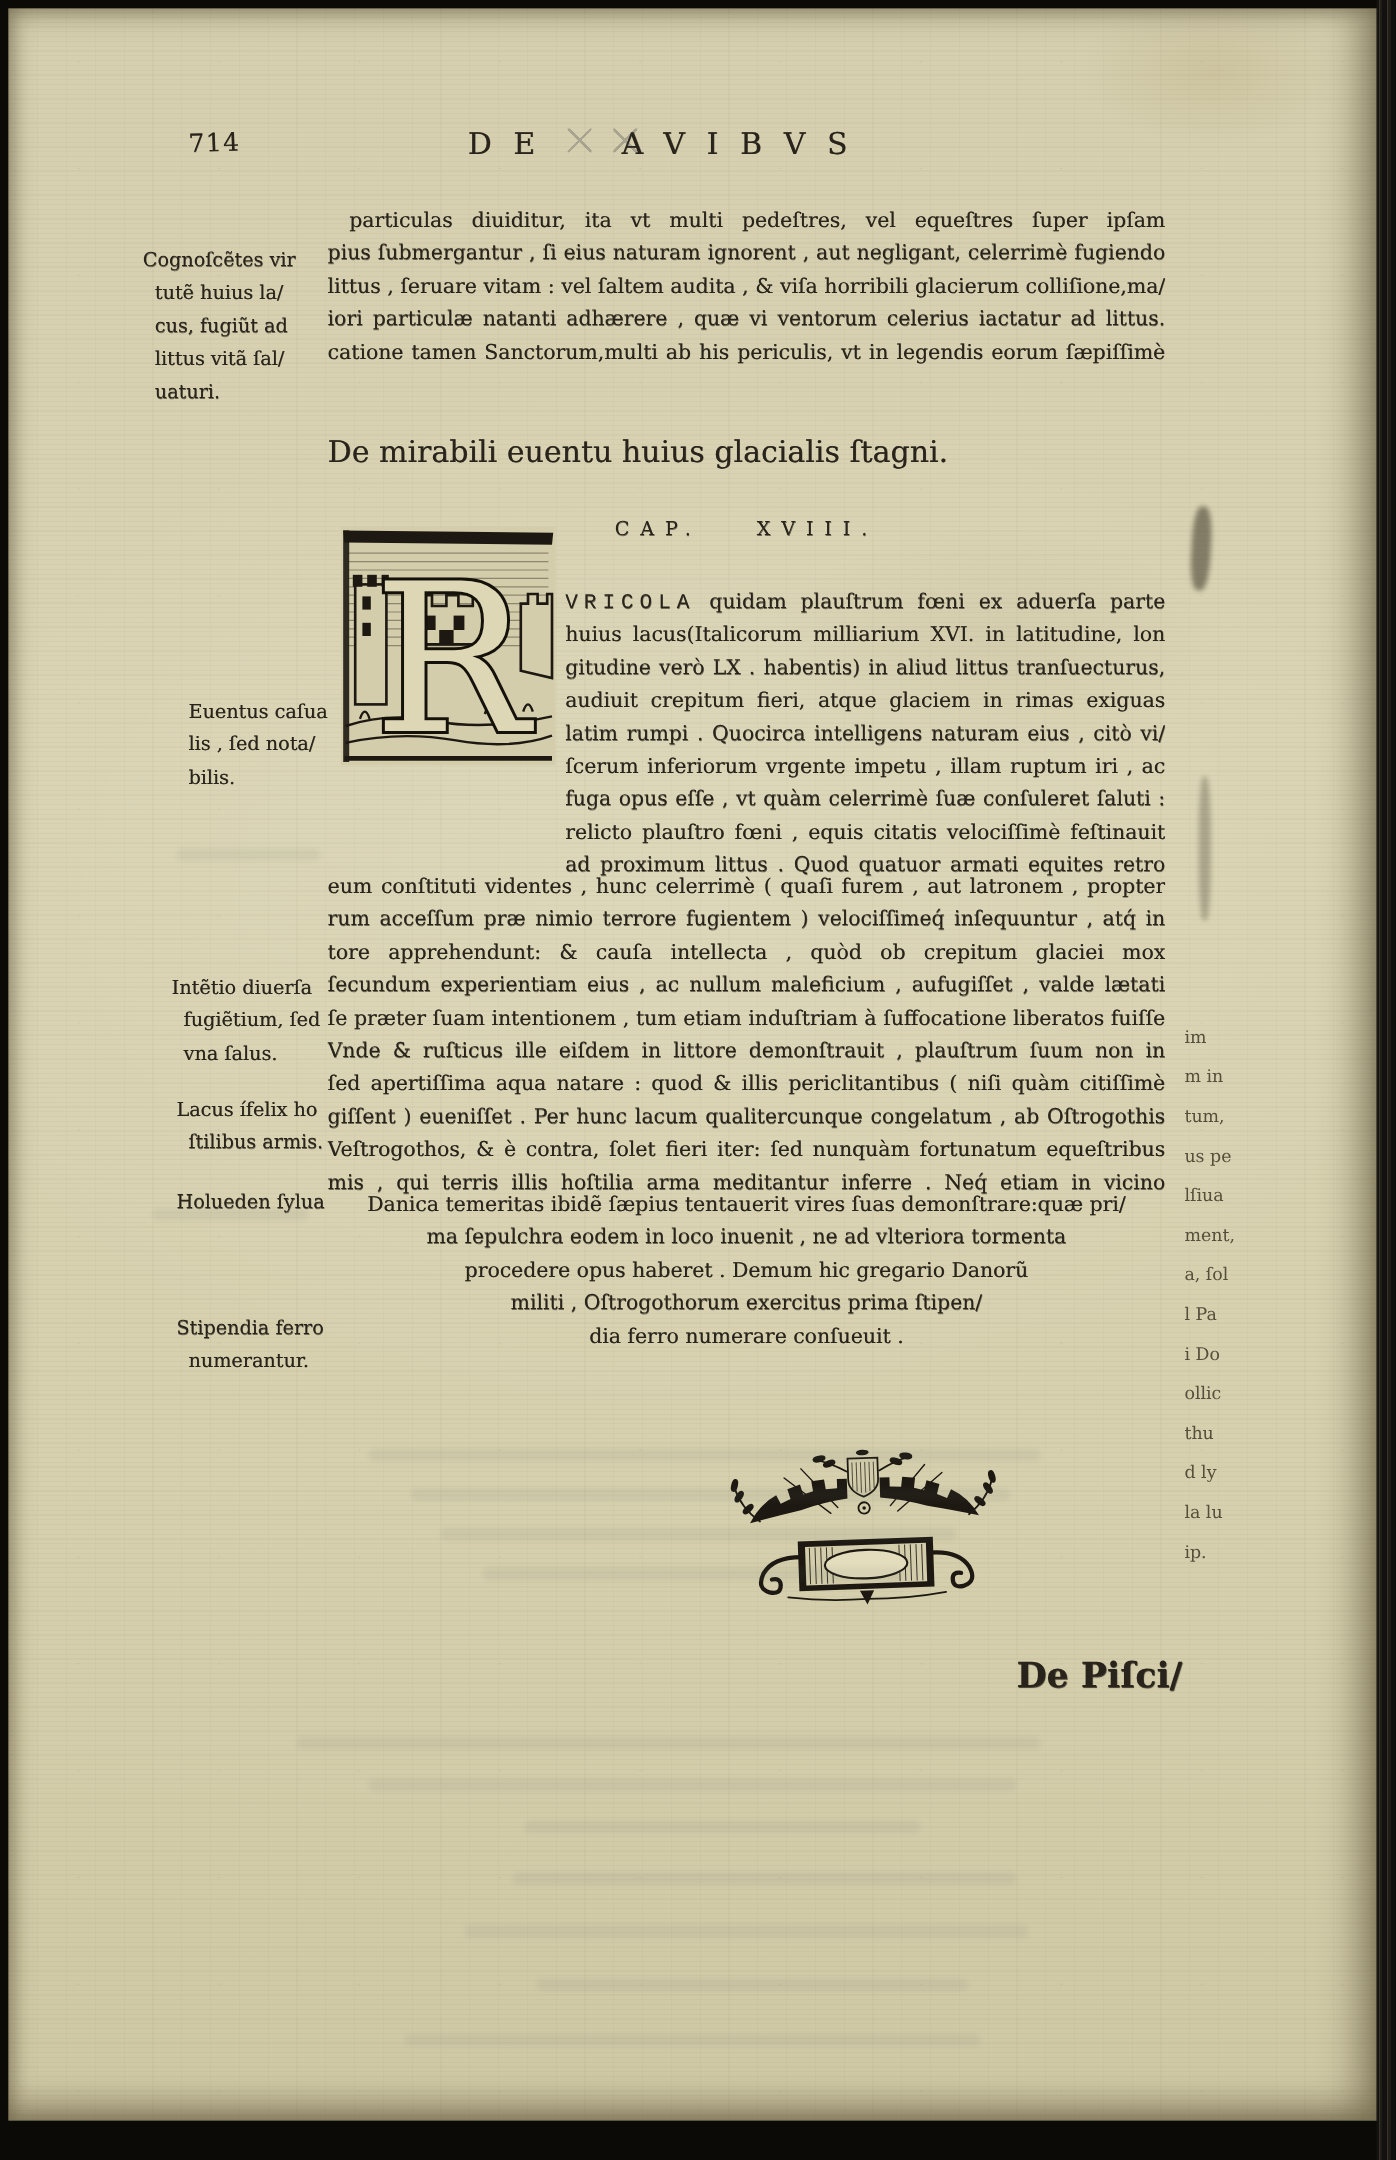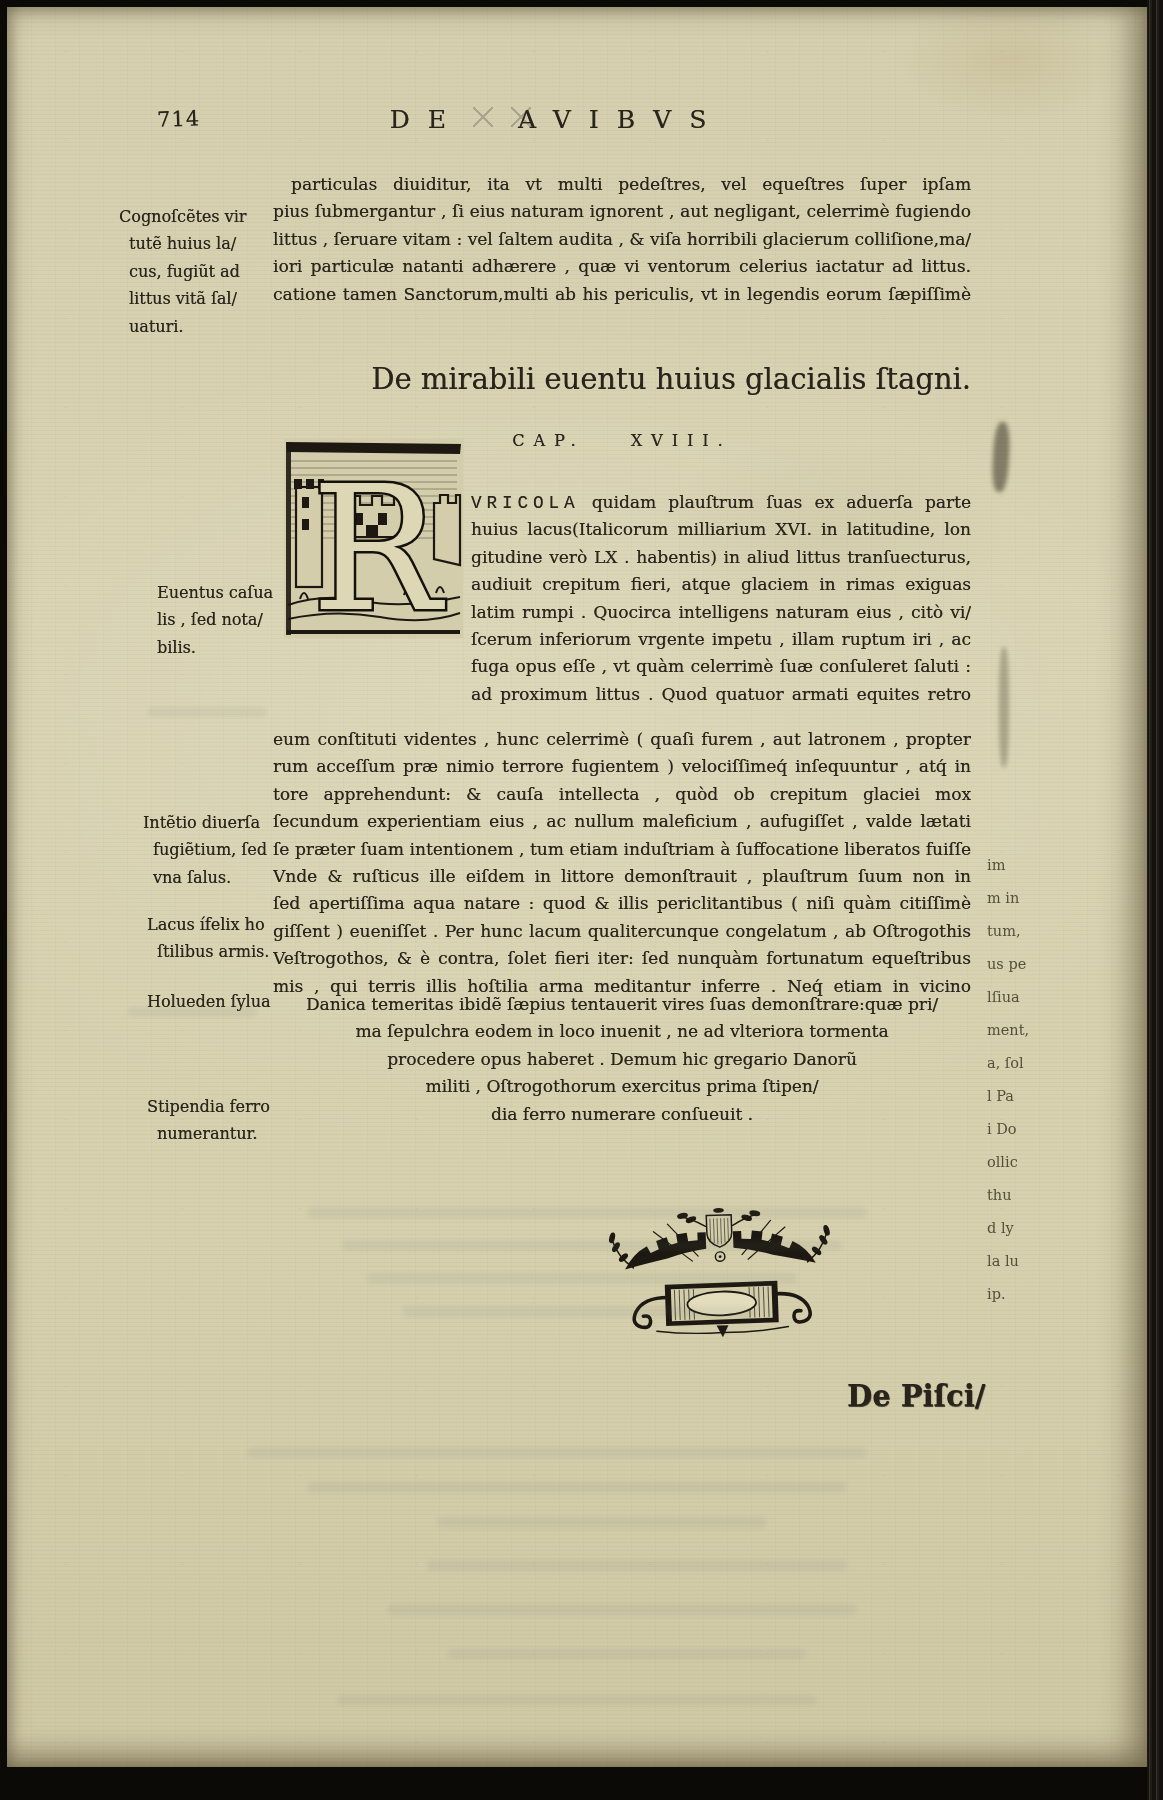--- a/index.html
+++ b/index.html
@@ -42,21 +42,21 @@
 
   .textblock{line-height:27.4px;font-size:17px;}
   .jline{height:27.4px;overflow:hidden;text-align:justify;text-align-last:justify;}
   .lastline{text-align-last:left;}
   .indent1{text-indent:18px;}
   .cline{height:27.4px;overflow:hidden;text-align:center;}
 
   .mnote{position:absolute;font-size:16px;line-height:27.4px;white-space:nowrap;}
   .mline.ind{padding-left:10px;}
 
-  .chap-heading{left:266px;top:355px;width:698px;text-align:right;font-size:29px;}
+  .chap-heading{left:266px;top:355px;width:698px;text-align:left;font-size:25px;}
   .capline{left:266px;top:424px;width:698px;text-align:center;font-size:16px;}
   .caps-sp{letter-spacing:9px;}
   .capgap{display:inline-block;width:46px;}
 
   .spacedcaps{letter-spacing:5px;font-size:17.5px;font-family:Liberation Mono, monospace;}
 
   .catchword{left:840px;top:1372px;font-size:29px;font-weight:bold;
              text-shadow:.5px .5px .7px rgba(30,25,17,.8);}
 
   .edgefrag{position:absolute;left:980px;width:62px;height:24px;overflow:hidden;
@@ -146,27 +146,28 @@
     </svg>
   </div>
 
   <div class="mnote ink" style="left:150px;top:572px;width:140px;">
     <div class="mline">Euentus caſua</div>
     <div class="mline">lis , ſed nota/</div>
     <div class="mline">bilis.</div>
   </div>
 
   <div class="abs textblock ink" style="left:464px;top:482px;width:500px;">
-    <div class="jline"><span class="spacedcaps">VRICOLA</span> <span>quidam plauſtrum ſuas ex aduerſa parte</span></div>
+    <div class="jline"><span class="spacedcaps">VRICOLA</span> <span>quidam plauſtrum fœni ex aduerſa parte</span></div>
     <div class="jline">huius lacus(Italicorum milliarium XVI. in latitudine, lon</div>
     <div class="jline">gitudine verò LX . habentis) in aliud littus tranſuecturus,</div>
     <div class="jline">audiuit crepitum fieri, atque glaciem in rimas exiguas pau/</div>
     <div class="jline">latim rumpi . Quocirca intelligens naturam eius , citò vi/</div>
     <div class="jline">ſcerum inferiorum vrgente impetu , illam ruptum iri , ac</div>
     <div class="jline">fuga opus eſſe , vt quàm celerrimè ſuæ conſuleret ſaluti :</div>
+    <div class="jline">relicto plauſtro fœni , equis citatis velociſſimè feſtinauit</div>
     <div class="jline">ad proximum littus . Quod quatuor armati equites retro</div>
   </div>
 
   <div class="abs textblock ink" style="left:266px;top:719px;width:698px;">
     <div class="jline">eum conſtituti videntes , hunc celerrimè ( quaſi furem , aut latronem , propter eo/</div>
     <div class="jline">rum acceſſum præ nimio terrore fugientem ) velociſſimeq́ inſequuntur , atq́ in lit/</div>
     <div class="jline">tore apprehendunt: &amp; cauſa intellecta , quòd ob crepitum glaciei mox reſoluendæ,</div>
     <div class="jline">ſecundum experientiam eius , ac nullum maleficium , aufugiſſet , valde lætati ſunt,</div>
     <div class="jline">ſe præter ſuam intentionem , tum etiam induſtriam à ſuffocatione liberatos fuiſſe .</div>
     <div class="jline">Vnde &amp; ruſticus ille eiſdem in littore demonſtrauit , plauſtrum ſuum non in glacie,</div>

